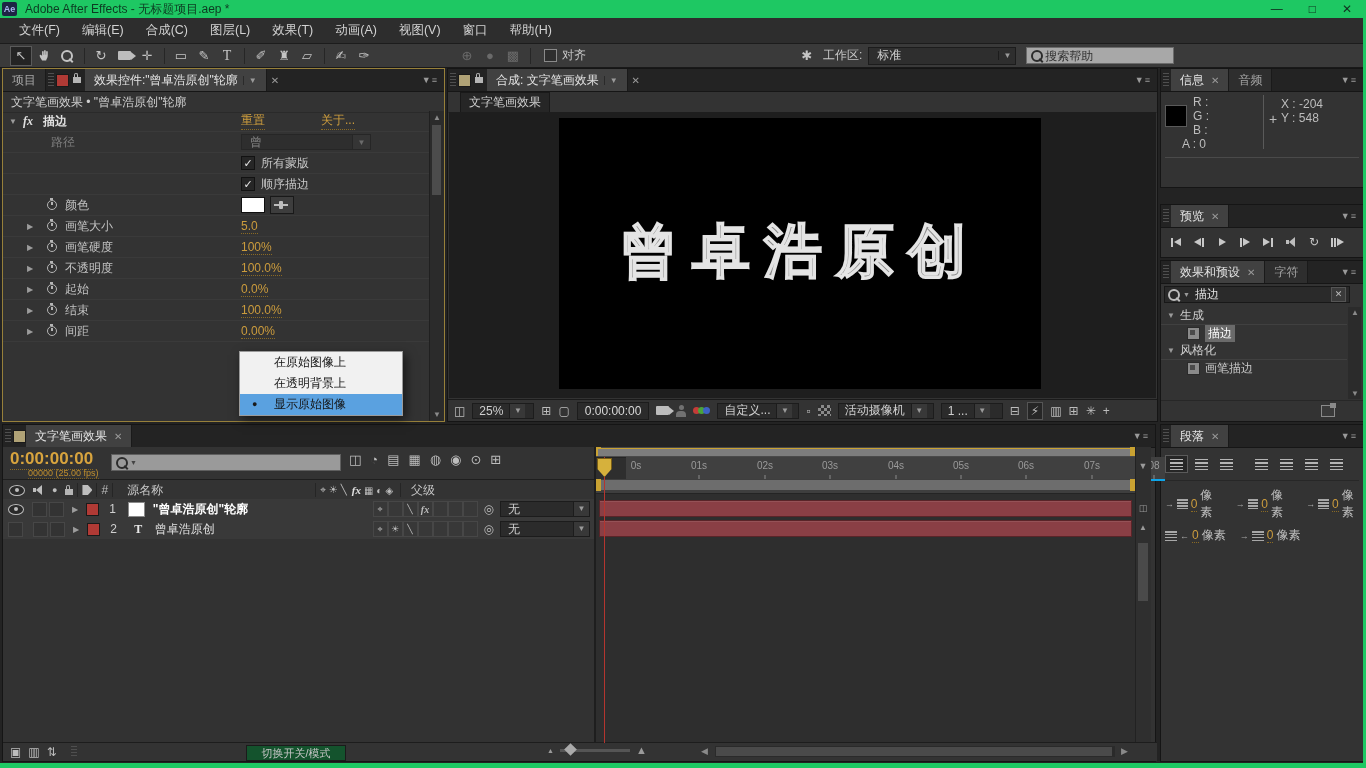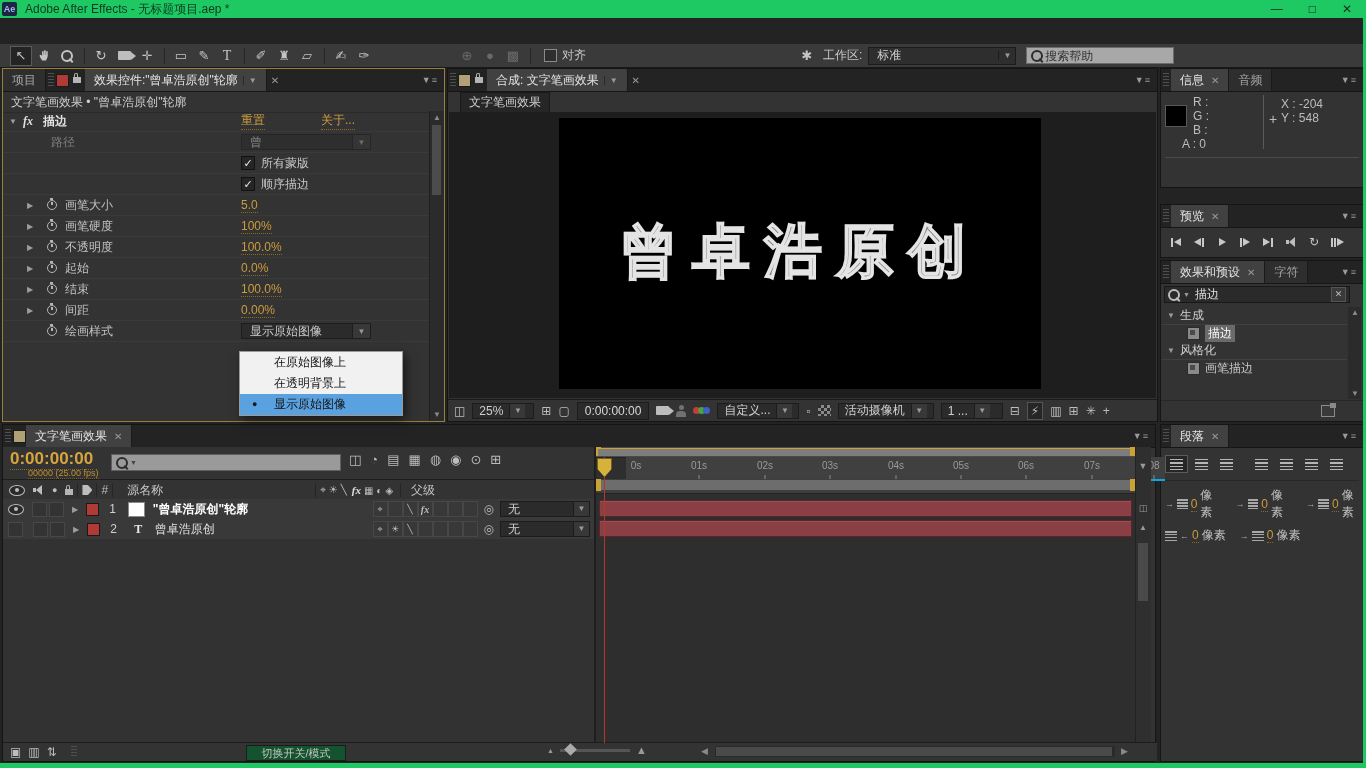--- a/index.html
+++ b/index.html
@@ -229,20 +229,31 @@
   <div class="titlebar">
     <div class="app-badge">Ae</div>
     <div class="title-text">Adobe After Effects - 无标题项目.aep *</div>
     <div class="win-btns">
       <span>—</span>
       <span>□</span>
       <span>✕</span>
     </div>
   </div>
 
+  <div class="menubar">
+    <span>文件(F)</span>
+    <span>编辑(E)</span>
+    <span>合成(C)</span>
+    <span>图层(L)</span>
+    <span>效果(T)</span>
+    <span>动画(A)</span>
+    <span>视图(V)</span>
+    <span>窗口</span>
+    <span>帮助(H)</span>
+  </div>
 
   <div class="toolbar">
     <div class="tool active">↖</div>
     <div class="tool">
       <svg width="13" height="13" viewBox="0 0 16 16">
           <path d="M5 14c-1-2-3-4-3-6 0-1 1-1.5 2-.5l1 1V3.5C5 2 7 2 7 3.5V7h.5V2.5C7.5 1 9.5 1 9.5 2.5V7h.5V3.5C10 2 12 2 12 3.5V8c0 3-1.5 4-2 6z" fill="#c4c4c4"></path>
         </svg>
     </div>
     <div class="tool">
         <span class="i-mag"></span>
@@ -322,20 +333,28 @@
           <span>所有蒙版</span>
         </div>
       </div>
       <div class="ec-row">
         <div class="val" style="display:flex;align-items:center;">
           <span class="chk">✓</span>
           <span>顺序描边</span>
         </div>
       </div>
       <div class="ec-row">
+        <span class="clockp i-clock"></span>
+        <span class="lab">颜色</span>
+        <div class="val" style="display:flex;align-items:center;">
+          <span class="colorsw"></span>
+          <span class="eyedrop"></span>
+        </div>
+      </div>
+      <div class="ec-row">
         <span class="disc">▶</span>
         <span class="clockp i-clock"></span>
         <span class="lab">画笔大小</span>
         <span class="val hot">5.0</span>
       </div>
       <div class="ec-row">
         <span class="disc">▶</span>
         <span class="clockp i-clock"></span>
         <span class="lab">画笔硬度</span>
         <span class="val hot">100%</span>
@@ -356,28 +375,20 @@
         <span class="disc">▶</span>
         <span class="clockp i-clock"></span>
         <span class="lab">结束</span>
         <span class="val hot">100.0%</span>
       </div>
       <div class="ec-row">
         <span class="disc">▶</span>
         <span class="clockp i-clock"></span>
         <span class="lab">间距</span>
         <span class="val hot">0.00%</span>
-      </div>
-      <div class="ec-row">
-        <span class="clockp i-clock"></span>
-        <span class="lab">绘画样式</span>
-        <div class="ec-dropbox val">
-          <span class="txt">显示原始图像</span>
-          <span class="btn">▼</span>
-        </div>
       </div>
     </div>
 
     <div class="ec-scroll">
       <span class="up">▲</span>
       <span class="dn">▼</span>
       <div class="thumb"></div>
     </div>
 
     <div class="ec-menu">

